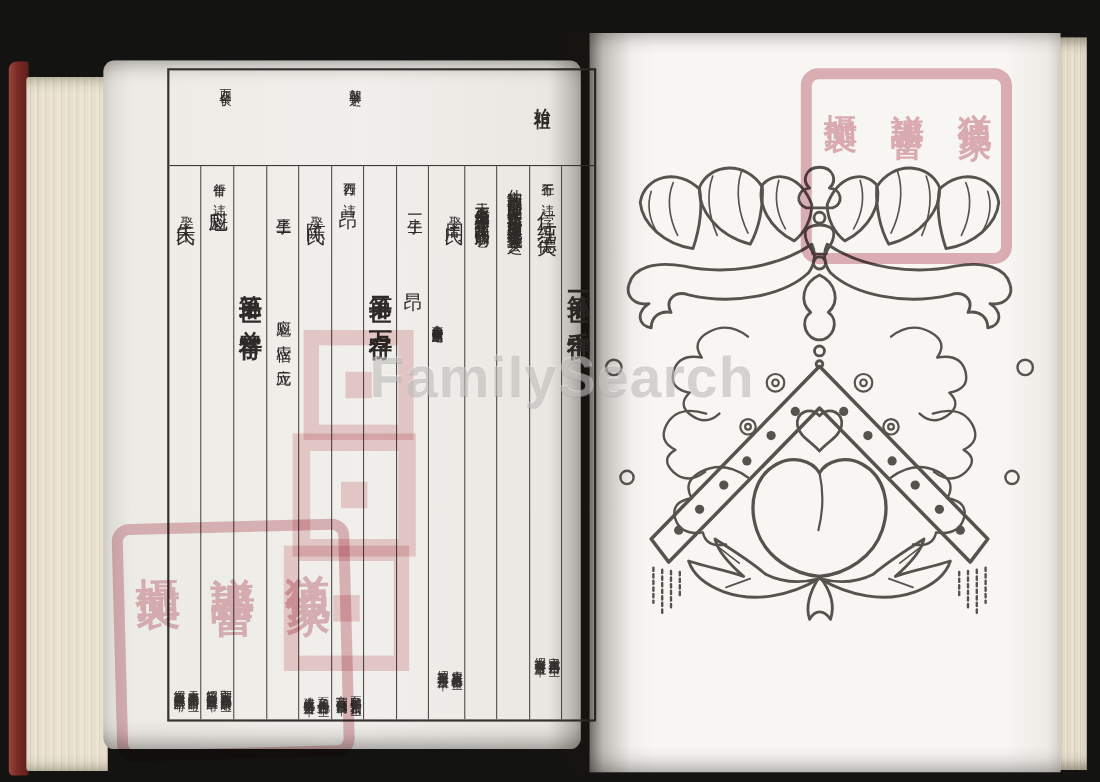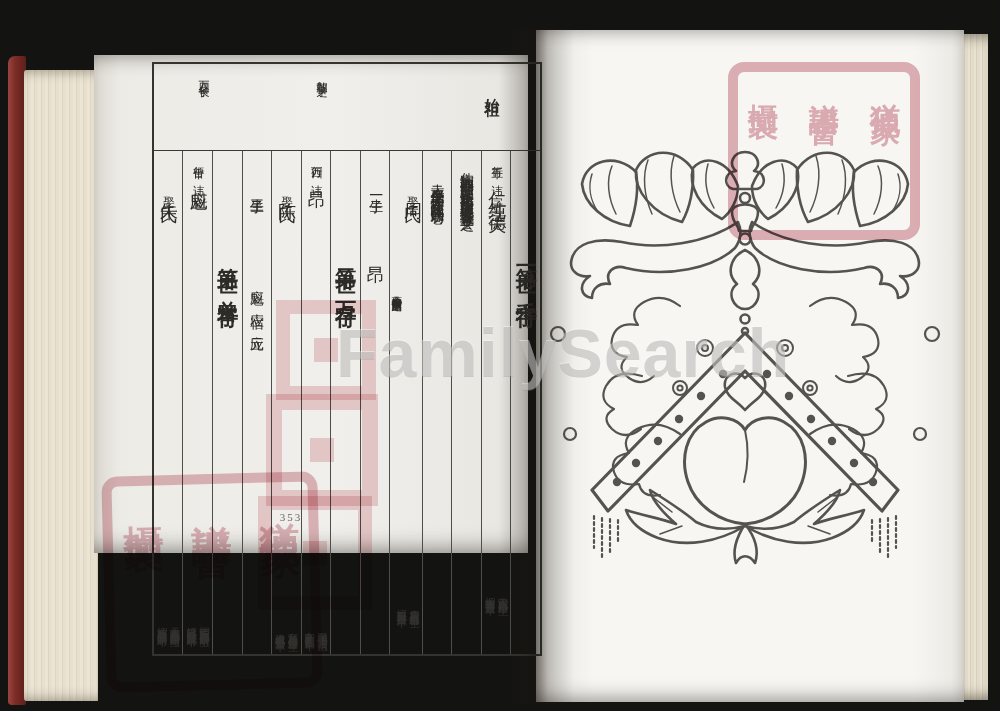--- a/index.html
+++ b/index.html
@@ -8,23 +8,23 @@
   
   .cover{position:absolute;left:8px;top:56px;width:18px;height:649px;
          background:linear-gradient(90deg,#9a453d 0%,#7c2c27 40%,#5e1f1c 100%);
          border-radius:7px 2px 2px 4px;}
   .stack-left{position:absolute;left:24px;top:70px;width:74px;height:631px;border-radius:3px 0 0 3px;
          background:repeating-linear-gradient(90deg,#ece5d4 0 3px,#ddd5c2 3px 4px,#e7e0cf 4px 7px);
          box-shadow:inset 0 10px 12px -8px rgba(80,70,50,.45), inset 0 -10px 12px -8px rgba(80,70,50,.5);}
   .stack-right{position:absolute;left:962px;top:34px;width:26px;height:666px;
          background:repeating-linear-gradient(90deg,#e9e2d1 0 2px,#d8d0bd 2px 3px,#e3dccb 3px 6px);
          box-shadow:inset 0 12px 12px -8px rgba(60,55,40,.5), inset 0 -12px 12px -8px rgba(60,55,40,.55);}
-  .page-left{position:absolute;left:94px;top:55px;width:434px;height:498px;
+  .page-left{position:absolute;left:94px;top:55px;width:434px;height:626px;
          background:linear-gradient(90deg,#dcd8d1 0px,#ecebe6 26px,#f0efeb 55%,#e9e7e2 94%,#d9d6d0 100%);
-         box-shadow:inset 0 16px 18px -14px rgba(40,35,30,.45), inset 0 -18px 20px -14px rgba(40,35,30,.5);}
+         box-shadow:inset 0 16px 18px -14px rgba(40,35,30,.45), inset 0 -18px 20px -14px rgba(40,35,30,.5);border-radius:10px;}
   .page-right{position:absolute;left:536px;top:30px;width:428px;height:672px;
          background:linear-gradient(90deg,#d8d4cd 0px,#ebe9e5 20px,#f7f6f3 58px,#f7f6f3 88%,#edebe6 97%,#dbd8d2 100%);
          box-shadow:inset 0 14px 16px -12px rgba(40,35,30,.4), inset 0 -16px 18px -12px rgba(40,35,30,.45);}
   .gutter{position:absolute;left:498px;top:28px;width:76px;height:676px;pointer-events:none;z-index:3;
          background:linear-gradient(90deg,rgba(30,25,20,0) 0%,rgba(30,25,20,.22) 38%,rgba(25,20,16,.5) 50%,rgba(30,25,20,.2) 66%,rgba(30,25,20,0) 100%);}
   
   .gtable{position:absolute;left:58px;top:7px;width:386px;height:590px;border:2.5px solid #343330;
           color:#2c2b28;z-index:2;}
   .thead{position:relative;height:86px;border-bottom:1.5px solid #3a3936;}
   .thead .vhead{position:absolute;writing-mode:vertical-rl;line-height:1.1;}
@@ -52,21 +52,21 @@
         mix-blend-mode:multiply;z-index:4;}
   .seal-col{writing-mode:vertical-rl;font-weight:700;line-height:1;font-family:"Liberation Serif",serif;}
   .seal-tr{left:728px;top:62px;width:152px;height:142px;opacity:.62;}
   .seal-tr .seal-col{font-size:30px;letter-spacing:5px;}
   .seal-bl{left:104px;top:474px;width:176px;height:180px;opacity:.55;transform:rotate(-1.5deg);}
   .seal-bl .seal-col{font-size:40px;letter-spacing:7px;}
   .wb{position:absolute;border:14px solid rgba(201,88,101,.26);mix-blend-mode:multiply;z-index:4;}
   .wb .wbi{position:absolute;left:50%;top:50%;width:24px;height:24px;transform:translate(-50%,-50%);
         background:rgba(201,88,101,.26);}
   .fs-watermark{position:absolute;left:336px;top:314px;z-index:5;font-family:"Liberation Sans","DejaVu Sans",sans-serif;
-        font-weight:700;font-size:68px;letter-spacing:1px;color:rgba(150,148,144,.38);
+        font-weight:700;font-size:52px;letter-spacing:1px;color:rgba(150,148,144,.38);
         text-shadow:0 -1px 0 rgba(255,255,255,.4);pointer-events:none;}
   
   .emblem{position:absolute;left:530px;top:138px;z-index:2;}
 </style>
 </head>
 <body>
 
 <div id="scene">
 
   <div class="cover"></div>

